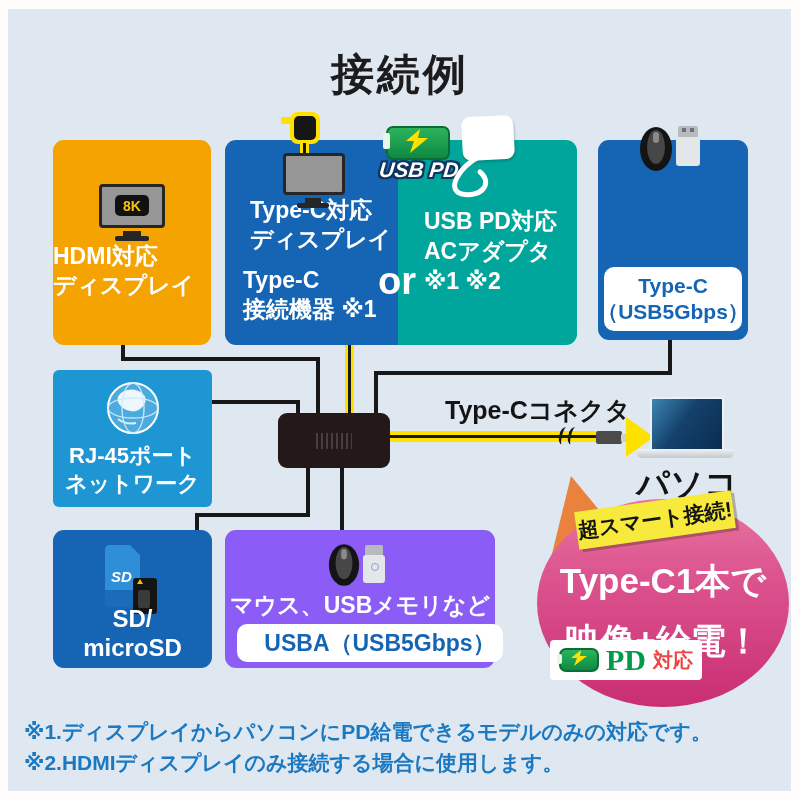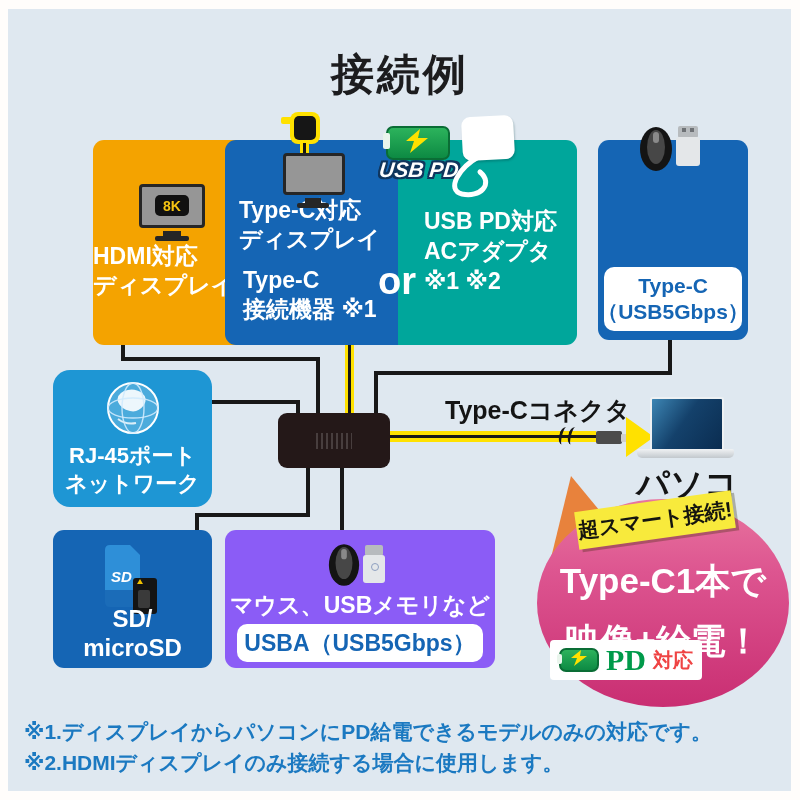--- a/index.html
+++ b/index.html
@@ -81,33 +81,33 @@
   <div class="ycore" style="left:0;top:4px;width:208px;height:3px;"></div>
 </div>
 <span class="brk" style="left:559px;top:427px;"></span>
 <span class="brk" style="left:568px;top:427px;"></span>
 <div class="abs" style="left:596px;top:431px;width:26px;height:13px;background:#4b4b4b;border-radius:2px;"></div>
 <div class="abs" style="left:621px;top:434px;width:7px;height:8px;background:#cfcfcf;border-radius:1px;"></div>
 <svg class="abs" style="left:626px;top:417px;" width="28" height="40" viewBox="0 0 28 40">
     <polygon points="0,0 28,20 0,40" fill="#ffe100"></polygon>
   </svg>
 
-<div class="box" style="left:53px;top:140px;width:158px;height:205px;background:#f4a300;margin-left:40px;">
+<div class="box" style="left:53px;top:140px;width:158px;height:205px;background:#f4a300;">
   <div class="mon" style="left:46px;top:44px;width:60px;height:38px;">
     <div class="badge8k" style="left:13px;top:8px;width:34px;height:21px;font-size:14px;">8K</div>
   </div>
   <div class="mon-neck" style="left:70px;top:91px;width:18px;height:5px;"></div>
   <div class="mon-base" style="left:62px;top:96px;width:34px;height:5px;"></div>
   <div class="abs wlabel pre" style="left:0;top:102px;width:100%;font-size:23px;line-height:29px;">HDMI対応
 ディスプレイ</div>
 </div>
 
 <div class="box" style="left:225px;top:140px;width:173px;height:205px;background:#1565b4;border-radius:11px 0 0 11px;"></div>
 <div class="box" style="left:398px;top:140px;width:179px;height:205px;background:#00a69b;border-radius:0 11px 11px 0;"></div>
-<div class="abs wlabel pre" style="left:239px;top:196px;font-size:23px;line-height:29px;">Type-C対応
+<div class="abs wlabel pre" style="left:250px;top:196px;font-size:23px;line-height:29px;">Type-C対応
 ディスプレイ</div>
 <div class="abs wlabel pre" style="left:243px;top:266px;font-size:23px;line-height:29px;">Type-C
 接続機器 ※1</div>
 <div class="abs wlabel" style="left:378px;top:260px;font-size:38px;">or</div>
 <div class="abs wlabel pre" style="left:424px;top:206px;font-size:23px;line-height:30px;">USB PD対応
 ACアダプタ
 ※1 ※2</div>
 
 <div class="plug" style="left:290px;top:112px;">
   <div class="plug-nub"></div>
@@ -142,21 +142,21 @@
   <ellipse cx="18" cy="23" rx="9" ry="17" fill="#474747"></ellipse>
   <rect x="15" y="8" width="6" height="11" rx="3" fill="#8a8a8a"></rect>
 </svg>
 <div class="abs" style="left:676px;top:126px;width:24px;height:40px;">
   <div style="position:absolute;left:2px;top:0;width:20px;height:12px;background:#b7bbbe;border-radius:2px;"></div>
   <div style="position:absolute;left:6px;top:2px;width:4px;height:4px;background:#6e7276;"></div>
   <div style="position:absolute;left:14px;top:2px;width:4px;height:4px;background:#6e7276;"></div>
   <div style="position:absolute;left:0;top:11px;width:24px;height:29px;background:#e4e7e9;border-radius:3px;"></div>
 </div>
 
-<div class="box" style="left:53px;top:370px;width:159px;height:137px;background:#1e96d4;border-radius:17px;">
+<div class="box" style="left:53px;top:370px;width:159px;height:137px;background:#1e96d4;border-radius:6px;">
   <svg style="position:absolute;left:51px;top:9px;" width="58" height="58" viewBox="0 0 58 58">
     <circle cx="29" cy="29" r="25" fill="rgba(255,255,255,0.20)" stroke="#ffffff" stroke-width="2"></circle>
     <path d="M20 12 q10 -4 18 2 q6 5 2 12 q-6 8 -14 6 q-9 -2 -12 -9 q-2 -7 6 -11z" fill="#ffffff" opacity="0.9"></path>
     <path d="M14 40 q8 6 18 4" stroke="#ffffff" stroke-width="2" fill="none" opacity="0.8"></path>
     <ellipse cx="29" cy="29" rx="25" ry="10" fill="none" stroke="#cfeafd" stroke-width="1.4" opacity="0.9"></ellipse>
     <ellipse cx="29" cy="29" rx="11" ry="25" fill="none" stroke="#cfeafd" stroke-width="1.4" opacity="0.9"></ellipse>
   </svg>
   <div class="abs wlabel pre" style="left:0;top:72px;width:100%;text-align:center;font-size:22px;line-height:28px;">RJ-45ポート
 ネットワーク</div>
 </div>
@@ -178,21 +178,21 @@
     <rect x="34" y="36" width="24" height="36" rx="3" fill="#141414"></rect>
     <polygon points="38,42 44,42 41,37" fill="#f2c200"></polygon>
     <rect x="39" y="48" width="12" height="18" rx="2" fill="#3a3a3a"></rect>
   </svg>
   <div class="abs wlabel pre" style="left:0;top:74px;width:100%;text-align:center;font-size:24px;line-height:29px;">SD/
 microSD</div>
 </div>
 
 <div class="box" style="left:225px;top:530px;width:270px;height:138px;background:#8b5cf6;">
   <div class="abs wlabel" style="left:0;top:60px;width:100%;text-align:center;font-size:23px;">マウス、USBメモリなど</div>
-  <div class="pill" style="left:12px;top:94px;width:246px;height:38px;font-size:23px;">USBA（USB5Gbps）</div>
+  <div class="pill" style="left:12px;top:94px;width:246px;height:38px;font-size:23px;padding-left:20px;">USBA（USB5Gbps）</div>
 </div>
 <svg class="abs" style="left:327px;top:541px;" width="34" height="46" viewBox="0 0 36 48">
   <ellipse cx="18" cy="25" rx="16" ry="22" fill="#141414"></ellipse>
   <ellipse cx="18" cy="23" rx="9" ry="17" fill="#474747"></ellipse>
   <rect x="15" y="8" width="6" height="11" rx="3" fill="#8a8a8a"></rect>
 </svg>
 <div class="abs" style="left:363px;top:545px;width:22px;height:38px;">
   <div style="position:absolute;left:2px;top:0;width:18px;height:11px;background:#b7bbbe;border-radius:2px;"></div>
   <div style="position:absolute;left:0;top:10px;width:22px;height:28px;background:#e4e7e9;border-radius:3px;"></div>
   <div style="position:absolute;left:8px;top:18px;width:6px;height:6px;border-radius:50%;border:1px solid #8ea0c0;"></div>

